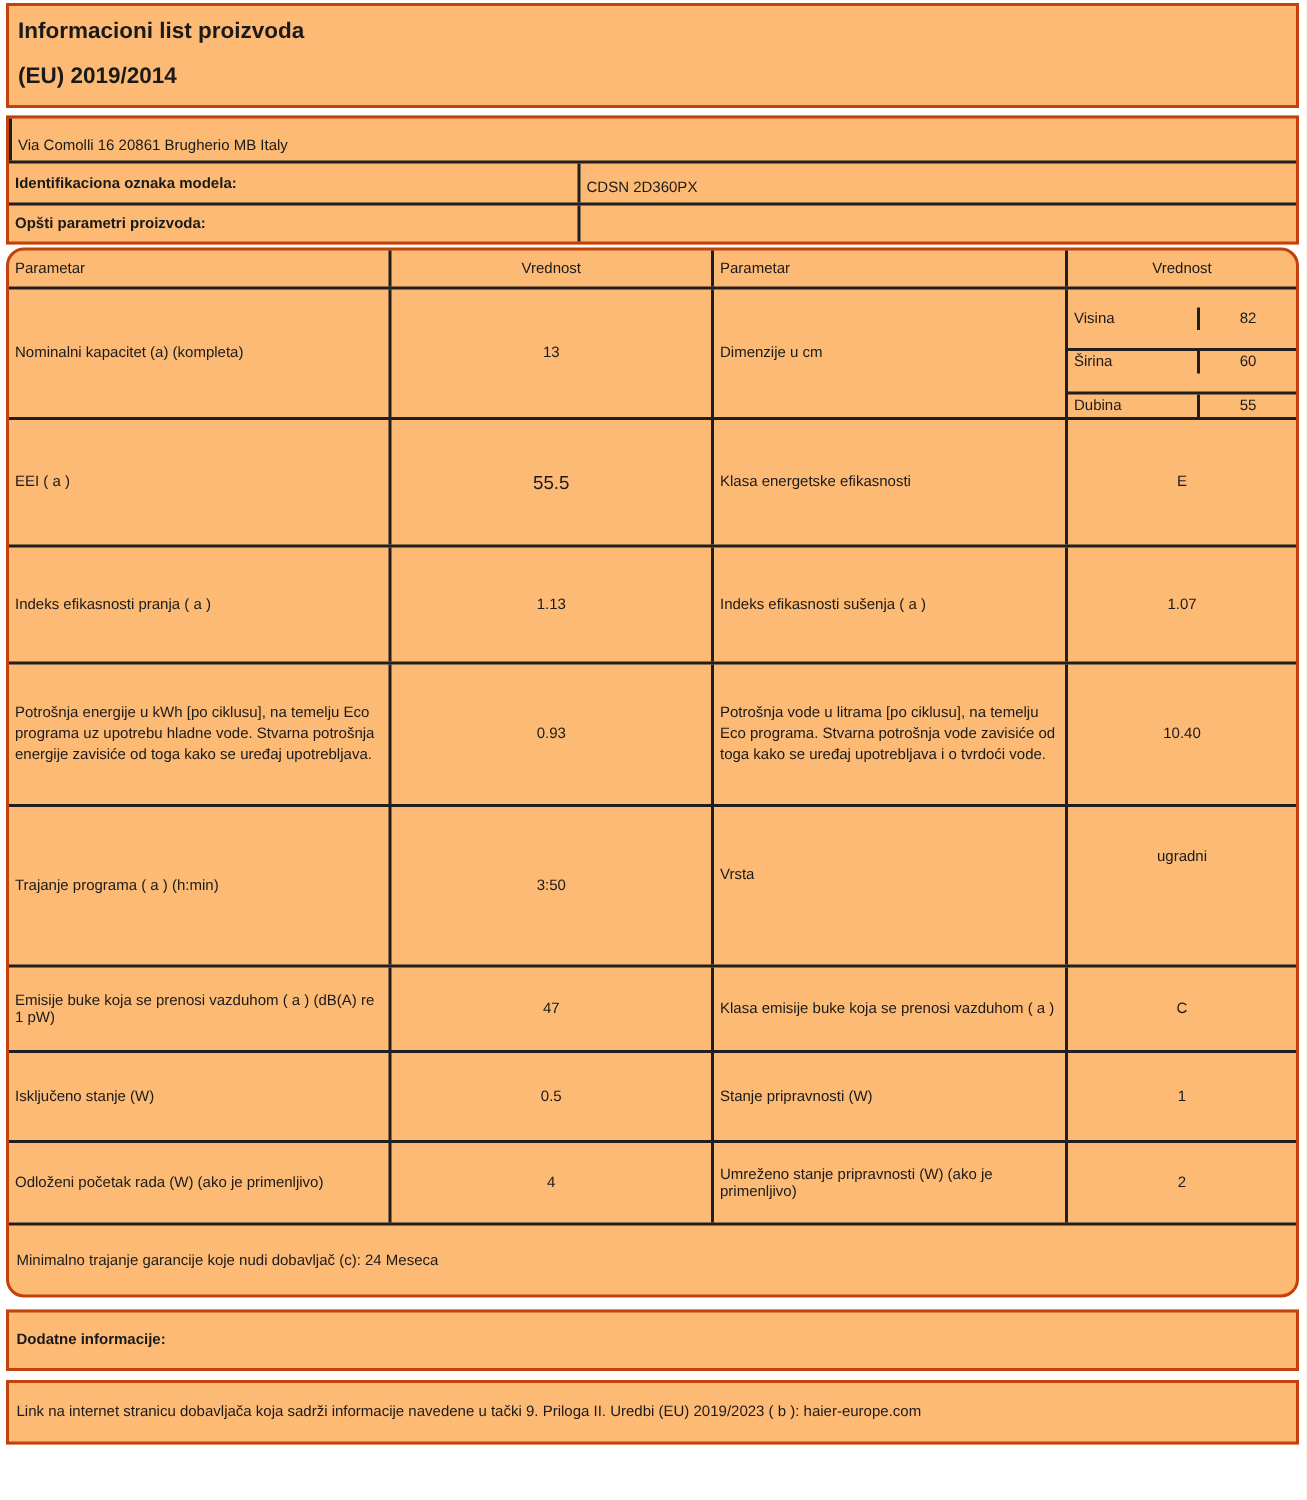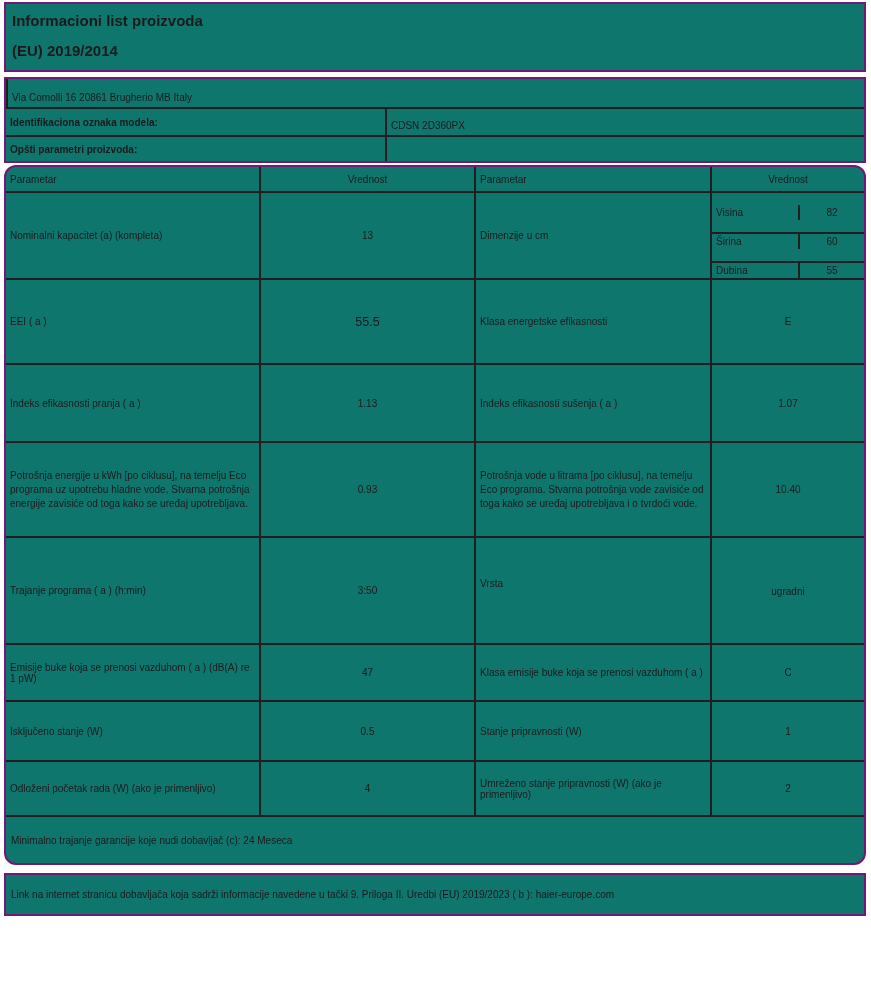--- a/index.html
+++ b/index.html
@@ -11,21 +11,21 @@
   }
   .page {
     position: relative;
     width: 871px;
     height: 1000px;
     background: #ffffff;
     overflow: hidden;
   }
   .content { margin-left: 4px; width: 862px; padding-top: 2px; }
 
-  .box, .tbl { border: 2px solid #701a75; width: 862px; background: #0f766e; }
+  .box, .tbl { border: 2px solid #c2410c; width: 862px; background: #fdba74; }
 
   
   .title-box { height: 70px; padding: 9px 0 0 6px; margin-bottom: 5px; }
   .title-line { font-weight: bold; font-size: 15px; line-height: 16px; }
   .title-line + .title-line { margin-top: 14px; }
 
   
   .row { display: flex; align-items: stretch; }
   .row + .row { border-top: 2px solid #1f1f1f; }
 
@@ -138,21 +138,21 @@
         <div class="c c1 para">Potrošnja energije u kWh [po ciklusu], na temelju Eco programa uz upotrebu hladne vode. Stvarna potrošnja energije zavisiće od toga kako se uređaj upotrebljava.</div>
         <div class="c c2">0.93</div>
         <div class="c c3 para">Potrošnja vode u litrama [po ciklusu], na temelju Eco programa. Stvarna potrošnja vode zavisiće od toga kako se uređaj upotrebljava i o tvrdoći vode.</div>
         <div class="c c4">10.40</div>
       </div>
 
       <div class="row" style="min-height:107px">
         <div class="c c1">Trajanje programa ( a ) (h:min)</div>
         <div class="c c2">3:50</div>
         <div class="c c3" style="align-items:flex-start;padding-top:40px">Vrsta</div>
-        <div class="c c4" style="align-items:flex-start;padding-top:48px">ugradni</div>
+        <div class="c c4" style="align-items:flex-start;padding-top:28px">ugradni</div>
       </div>
 
       <div class="row" style="min-height:57px">
         <div class="c c1">Emisije buke koja se prenosi vazduhom ( a ) (dB(A) re 1 pW)</div>
         <div class="c c2">47</div>
         <div class="c c3">Klasa emisije buke koja se prenosi vazduhom ( a )</div>
         <div class="c c4">C</div>
       </div>
 
       <div class="row" style="min-height:60px">
@@ -169,19 +169,22 @@
         <div class="c c4">2</div>
       </div>
 
       <div class="row" style="min-height:48px">
         <div class="full-cell">Minimalno trajanje garancije koje nudi dobavljač (c): 24 Meseca</div>
       </div>
     </div>
 
     <div class="gap4"></div>
 
+    <div class="box footer-box dodatne-box">
+      <span class="bold">Dodatne informacije:</span>
+    </div>
 
     <div class="box footer-box link-box">
       <span>Link na internet stranicu dobavljača koja sadrži informacije navedene u tački 9. Priloga II. Uredbi (EU) 2019/2023 ( b ): haier-europe.com</span>
     </div>
 
   </div>
 </div>
 
 </body></html>

